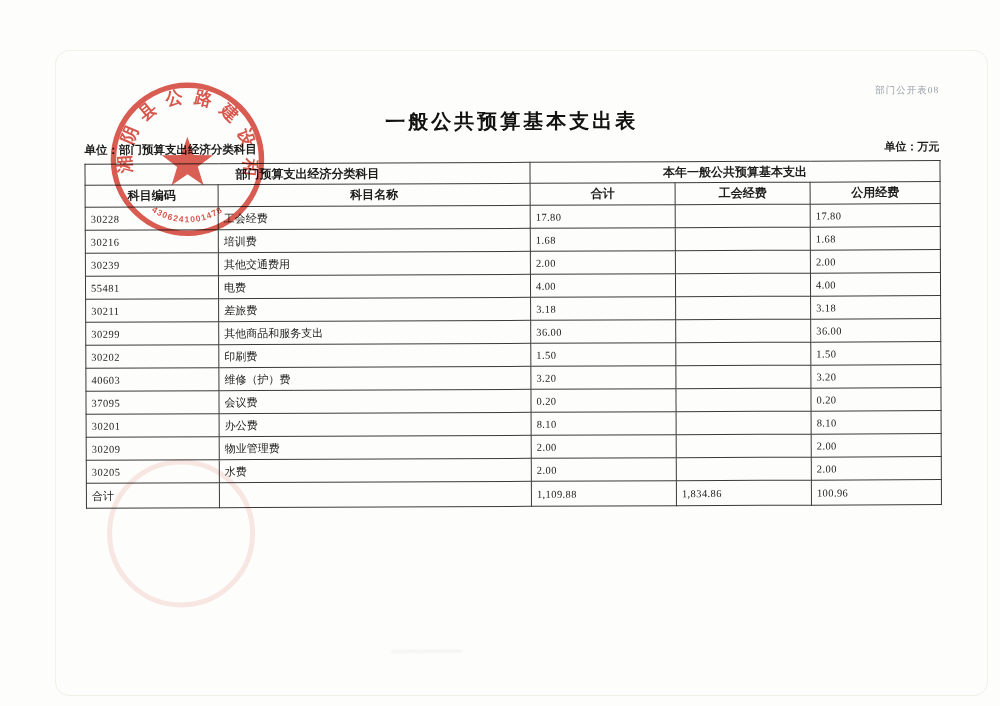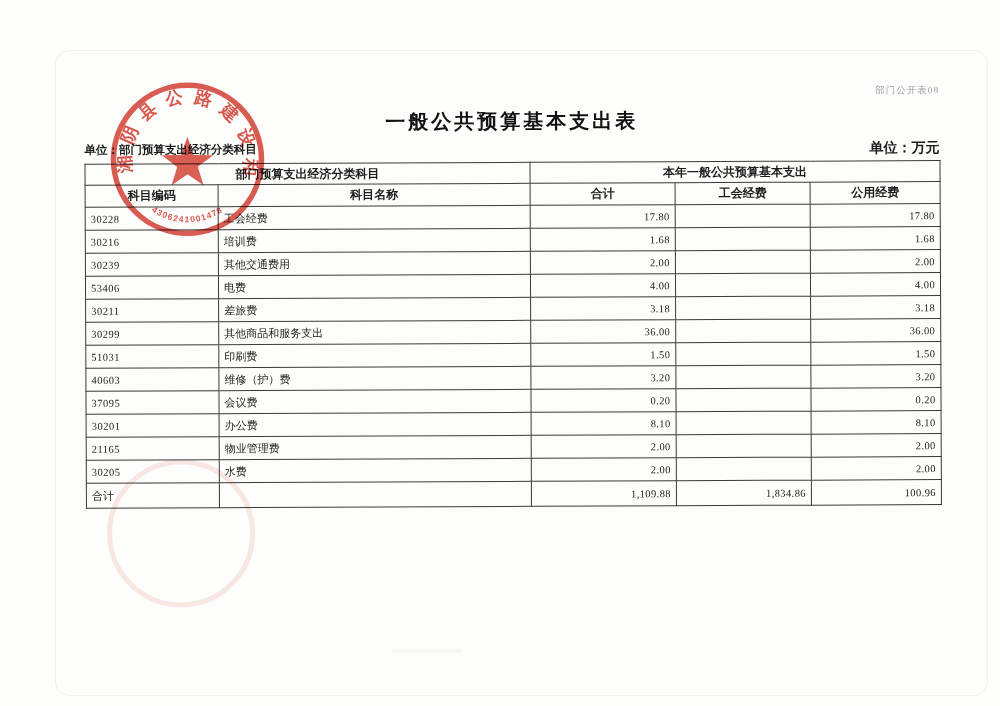--- a/index.html
+++ b/index.html
@@ -20,37 +20,37 @@
   .doc-ref{
     position:absolute;top:86px;left:85px;width:855px;text-align:right;
     font-size:9.5px;color:#9aa0a8;letter-spacing:1px;
   }
   .doc-title{
     position:absolute;top:108px;left:85px;width:855px;text-align:center;
     font-size:20px;font-weight:bold;letter-spacing:3px;color:#111;
   }
   .meta-row{position:absolute;top:141px;left:85px;width:855px;font-size:11.5px;font-weight:bold;}
   .meta-unit{float:left;}
-  .meta-money{float:right;font-size:14px;}
+  .meta-money{float:right;font-size:11px;}
   .budget-table{
     position:absolute;top:162px;left:85px;width:855px;
     border-collapse:collapse;table-layout:fixed;
     font-size:10.5px;
   }
   .budget-table td,.budget-table th{
     border:1.6px solid #3a3a3a;padding:0 5px;overflow:hidden;white-space:nowrap;
     font-weight:normal;
   }
   .budget-table tr.group-row th{height:20px;font-size:12px;font-weight:bold;text-align:center;}
   .budget-table tr.col-row th{height:21px;font-size:12px;font-weight:bold;text-align:center;}
   .budget-table tr.data-row td{height:22px;}
   .budget-table tr.total-row td{height:24px;}
   .cell-code{text-align:left;padding-left:8px;letter-spacing:0.5px;margin-top:23px;}
   .cell-name{text-align:left;font-weight:bold;font-size:11px;padding-left:9px;}
-  .cell-num{text-align:right;letter-spacing:0.4px;padding-right:5px;}
+  .cell-num{text-align:left;letter-spacing:0.4px;padding-right:5px;}
   .cell-total-label{text-align:left;font-weight:bold;font-size:11px;padding-left:3px;}
   .stamp{position:absolute;left:88px;top:58px;width:200px;height:200px;
     mix-blend-mode:multiply;opacity:0.88;pointer-events:none;}
   .ghost-ring{
     position:absolute;left:106px;top:458px;width:138px;height:138px;
     border:5px solid rgba(206,62,48,0.12);border-radius:50%;
     mix-blend-mode:multiply;pointer-events:none;
   }
   .smudge{
     position:absolute;left:390px;top:650px;width:70px;height:2px;
@@ -110,42 +110,42 @@
           <td class="cell-num">1.68</td>
         </tr>
         <tr class="data-row">
           <td class="cell-code">30239</td>
           <td class="cell-name">其他交通费用</td>
           <td class="cell-num">2.00</td>
           <td class="cell-num"></td>
           <td class="cell-num">2.00</td>
         </tr>
         <tr class="data-row">
-          <td class="cell-code">53406</td>
+          <td class="cell-code">55481</td>
           <td class="cell-name">电费</td>
           <td class="cell-num">4.00</td>
           <td class="cell-num"></td>
           <td class="cell-num">4.00</td>
         </tr>
         <tr class="data-row">
           <td class="cell-code">30211</td>
           <td class="cell-name">差旅费</td>
           <td class="cell-num">3.18</td>
           <td class="cell-num"></td>
           <td class="cell-num">3.18</td>
         </tr>
         <tr class="data-row">
           <td class="cell-code">30299</td>
           <td class="cell-name">其他商品和服务支出</td>
           <td class="cell-num">36.00</td>
           <td class="cell-num"></td>
           <td class="cell-num">36.00</td>
         </tr>
         <tr class="data-row">
-          <td class="cell-code">51031</td>
+          <td class="cell-code">30202</td>
           <td class="cell-name">印刷费</td>
           <td class="cell-num">1.50</td>
           <td class="cell-num"></td>
           <td class="cell-num">1.50</td>
         </tr>
         <tr class="data-row">
           <td class="cell-code">40603</td>
           <td class="cell-name">维修（护）费</td>
           <td class="cell-num">3.20</td>
           <td class="cell-num"></td>
@@ -159,21 +159,21 @@
           <td class="cell-num">0.20</td>
         </tr>
         <tr class="data-row">
           <td class="cell-code">30201</td>
           <td class="cell-name">办公费</td>
           <td class="cell-num">8.10</td>
           <td class="cell-num"></td>
           <td class="cell-num">8.10</td>
         </tr>
         <tr class="data-row">
-          <td class="cell-code">21165</td>
+          <td class="cell-code">30209</td>
           <td class="cell-name">物业管理费</td>
           <td class="cell-num">2.00</td>
           <td class="cell-num"></td>
           <td class="cell-num">2.00</td>
         </tr>
         <tr class="data-row">
           <td class="cell-code">30205</td>
           <td class="cell-name">水费</td>
           <td class="cell-num">2.00</td>
           <td class="cell-num"></td>

